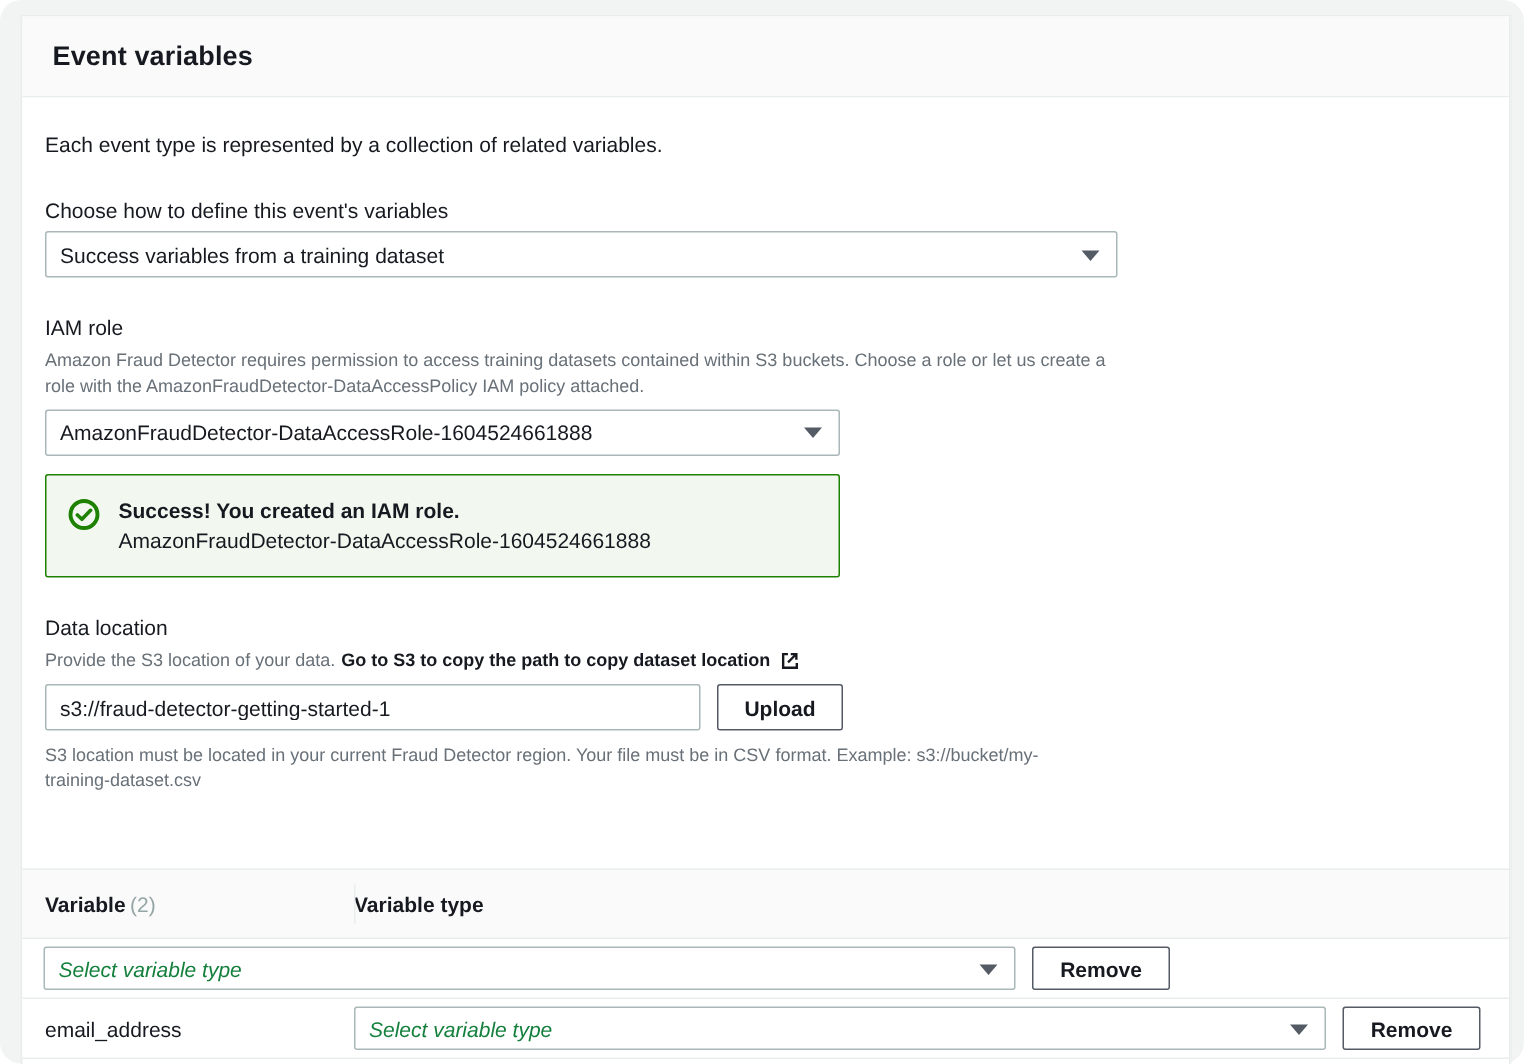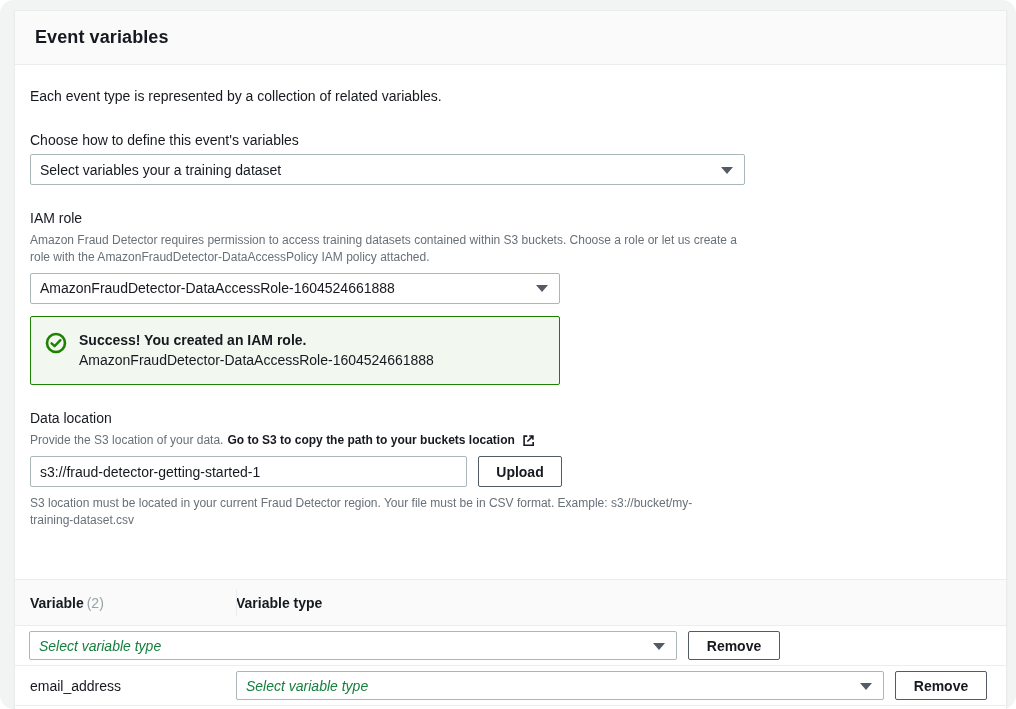--- a/index.html
+++ b/index.html
@@ -288,21 +288,21 @@
       <span class="card-title">Event variables</span>
     </div>
 
     <div class="card-body">
 
       <p class="intro-text">Each event type is represented by a collection of related variables.</p>
 
       <div class="field-group">
         <label class="field-label">Choose how to define this event's variables</label>
         <div class="select select-w1">
-          <span>Select variables your a training dataset</span>
+          <span>Success variables from a training dataset</span>
           <span class="caret"></span>
         </div>
       </div>
 
       <div class="field-group">
         <label class="field-label spaced">IAM role</label>
         <p class="field-desc">Amazon Fraud Detector requires permission to access training datasets contained within S3 buckets. Choose a role or let us create a role with the AmazonFraudDetector-DataAccessPolicy IAM policy attached.</p>
         <div class="select select-w2">
           <span>AmazonFraudDetector-DataAccessRole-1604524661888</span>
           <span class="caret"></span>
@@ -319,21 +319,21 @@
             <span class="alert-title">Success! You created an IAM role.</span>
             <span class="alert-detail">AmazonFraudDetector-DataAccessRole-1604524661888</span>
           </span>
         </div>
       </div>
 
       <div class="field-group">
         <label class="field-label spaced">Data location</label>
         <p class="inline-desc">
           <span>Provide the S3 location of your data.</span>
-          <span class="inline-link">Go to S3 to copy the path to your buckets location</span>
+          <span class="inline-link">Go to S3 to copy the path to copy dataset location</span>
           <span class="ext-icon">
             <svg viewBox="0 0 13 13" width="13" height="13" aria-hidden="true">
               <path d="M1.3 1.3 h4 v1.6 h-2.4 v7.5 h7.5 v-2.4 h1.6 v4 h-10.7 z" fill="#16191f"></path>
               <path d="M7.2 1.3 h4.5 v4.5 h-1.6 v-1.9 l-4.2 4.2 l-1.1 -1.1 l4.2 -4.2 h-1.8 z" fill="#16191f"></path>
             </svg>
           </span>
         </p>
 
         <div class="input-row">
           <input class="text-input" type="text" value="s3://fraud-detector-getting-started-1" style="">

